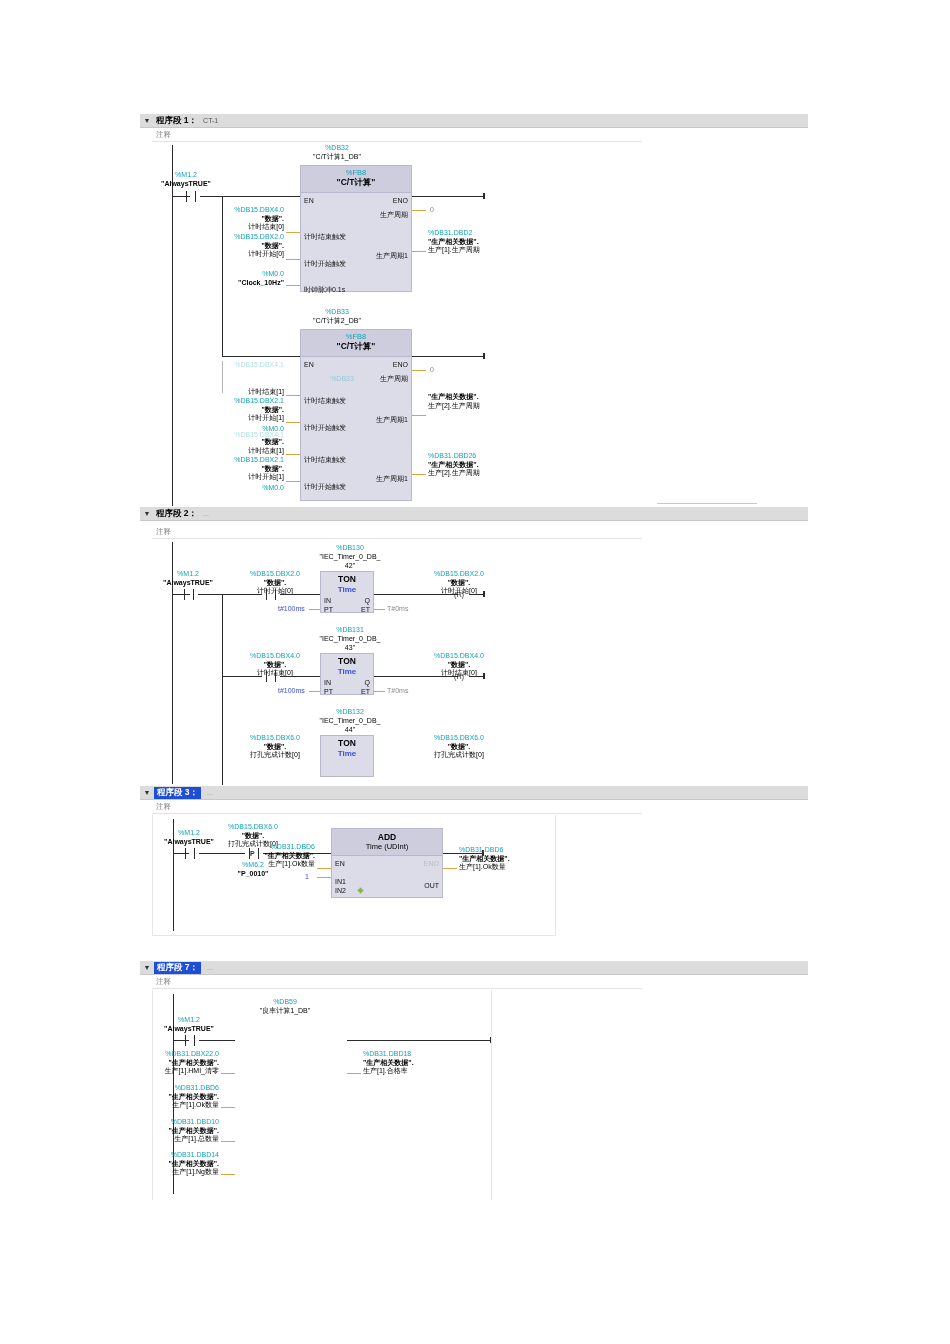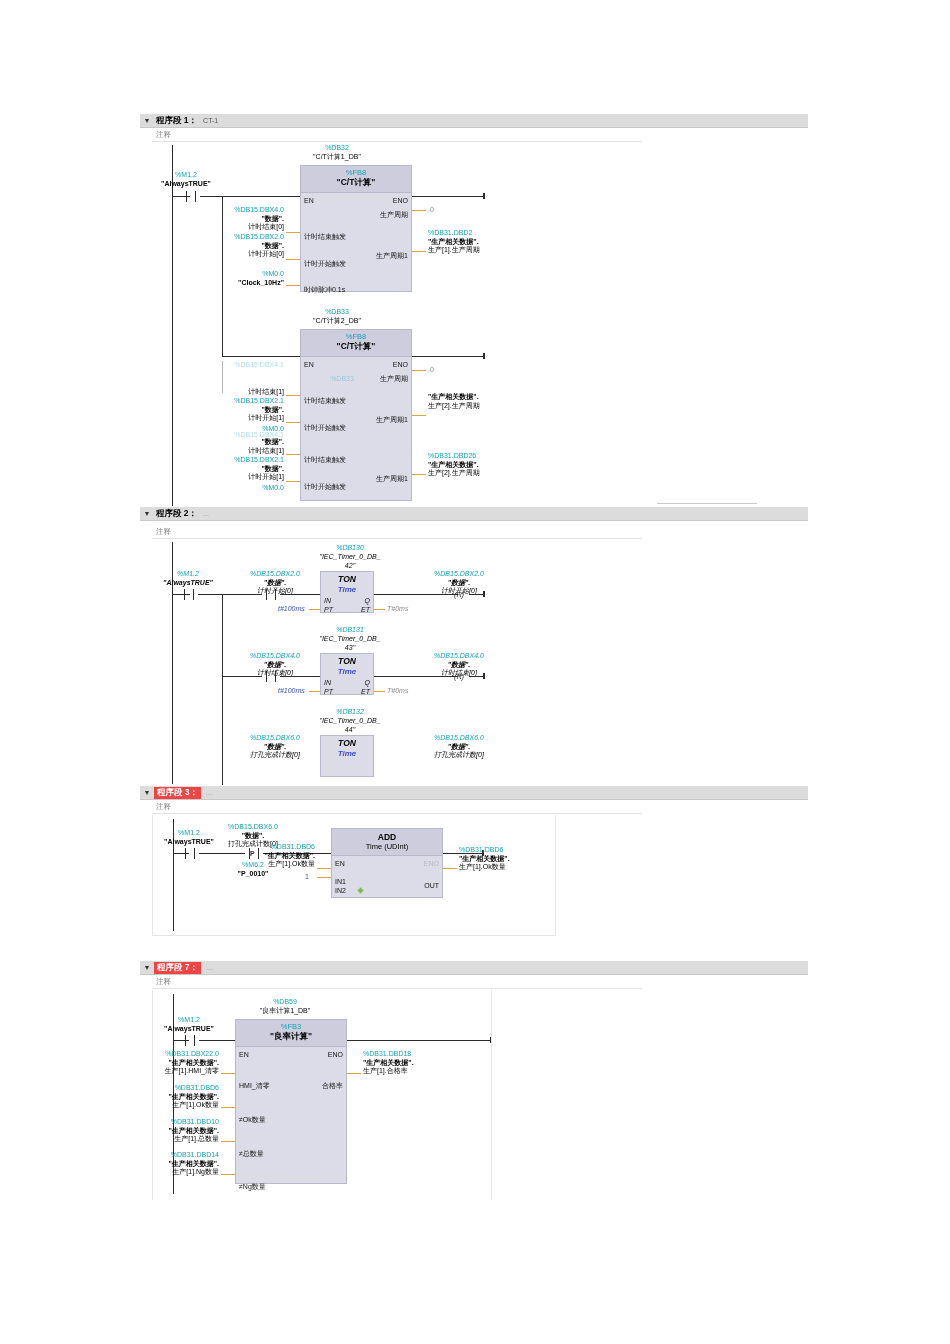--- a/index.html
+++ b/index.html
@@ -13,21 +13,21 @@
   
   .nw-head{
     position:absolute;left:140px;width:668px;height:13px;
     background:#dcdcdc;border-top:1px solid #ffffff;border-bottom:1px solid #c8c8c8;
     display:flex;align-items:center;
   }
   .nw-arrow{
     width:14px;text-align:center;font-size:7px;color:#333;line-height:13px;
   }
   .nw-title{font-weight:bold;font-size:8.5px;color:#000;white-space:nowrap;padding-left:2px;}
-  .nw-title.sel{background:#ef4444;color:#fff;padding:0 3px;}
+  .nw-title.sel{background:#1d4ed8;color:#fff;padding:0 3px;}
   .nw-sub{font-size:7px;color:#555;padding-left:6px;white-space:nowrap;}
   .nw-sub.dim{color:#9a9a9a;}
 
   
   .nw-comment{
     position:absolute;left:152px;width:490px;height:14px;
     border-bottom:1px solid #e3e3e3;color:#777;font-size:7.5px;
     display:flex;align-items:center;padding-left:4px;box-sizing:border-box;
   }
 
@@ -245,21 +245,21 @@
     <div class="hw" style="left:505px;top:360px;width:100px;border-top:1px solid #c9c9c9;"></div>
   </div>
 
   <div class="nw-head" style="top:506px;">
     <span class="nw-arrow">▼</span>
     <span class="nw-title">程序段 2：</span>
     <span class="nw-sub dim">...</span>
   </div>
   <div class="nw-comment" style="top:525px;">注释</div>
 
-  <div class="clipbox" style="left:152px;top:540px;width:610px;height:245px;font-style:italic;">
+  <div class="clipbox" style="left:152px;top:540px;width:610px;height:245px;">
     <div class="rail" style="left:20px;top:2px;height:242px;"></div>
 
     <div class="op" style="left:-8px;top:30px;width:88px;">
       <div class="addr">%M1.2</div>
       <div class="nm">"AlwaysTRUE"</div>
     </div>
     <div class="hw" style="left:20px;top:54px;width:18px;"></div>
     <div class="contact" style="left:28px;top:49px;">
       <div class="l"></div>
         <div class="r"></div>
@@ -465,33 +465,20 @@
       <div class="l"></div>
         <div class="r"></div>
     </div>
     <div class="hw" style="left:46px;top:50px;width:36px;"></div>
 
     <div class="dbtag" style="left:52px;top:8px;width:160px;">%DB59</div>
     <div class="dbtag" style="left:52px;top:17px;width:160px;">
       <span class="q">"良率计算1_DB"</span>
     </div>
 
-    <div class="blk" style="left:82px;top:29px;width:112px;height:165px;">
-      <div class="blk-hdr" style="height:27px;padding-top:2px;">
-        <div class="blk-sub" style="color:#13a3b5;">%FB3</div>
-        <div class="blk-name">"良率计算"</div>
-      </div>
-      <div class="pin-l" style="left:3px;top:31px;">EN</div>
-      <div class="pin-r" style="right:3px;top:31px;">ENO</div>
-      <div class="pin-l" style="left:3px;top:61px;">HMI_清零</div>
-      <div class="pin-r" style="right:3px;top:61px;">合格率</div>
-      <div class="pin-l" style="left:3px;top:95px;">≠<span>Ok数量</span></div>
-      <div class="pin-l" style="left:3px;top:129px;">≠<span>总数量</span></div>
-      <div class="pin-l" style="left:3px;top:162px;">≠<span>Ng数量</span></div>
-    </div>
 
     <div class="hw" style="left:82px;top:50px;width:0;"></div>
     <div class="hw" style="left:194px;top:50px;width:146px;"></div>
     <div class="endtick" style="left:337px;top:47px;"></div>
 
     <div class="wstub" style="left:68px;top:83px;width:14px;"></div>
     <div class="op le" style="left:-16px;top:60px;width:82px;">
       <div class="addr">%DB31.DBX22.0</div>
       <div class="nm">"生产相关数据".</div>
       <div class="nm2">生产[1].HMI_清零</div>

